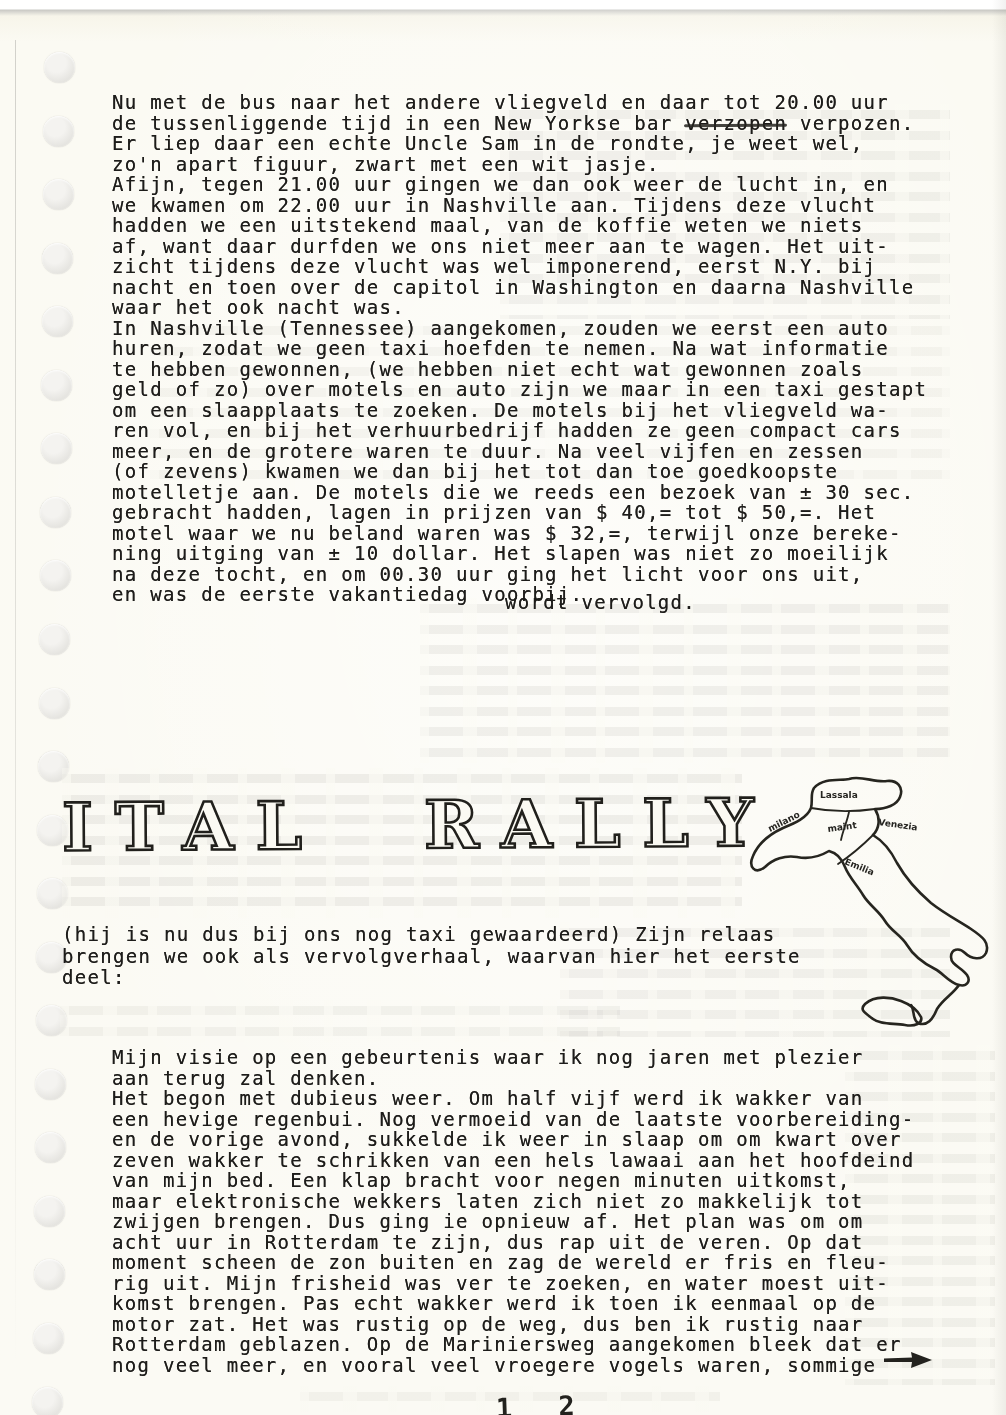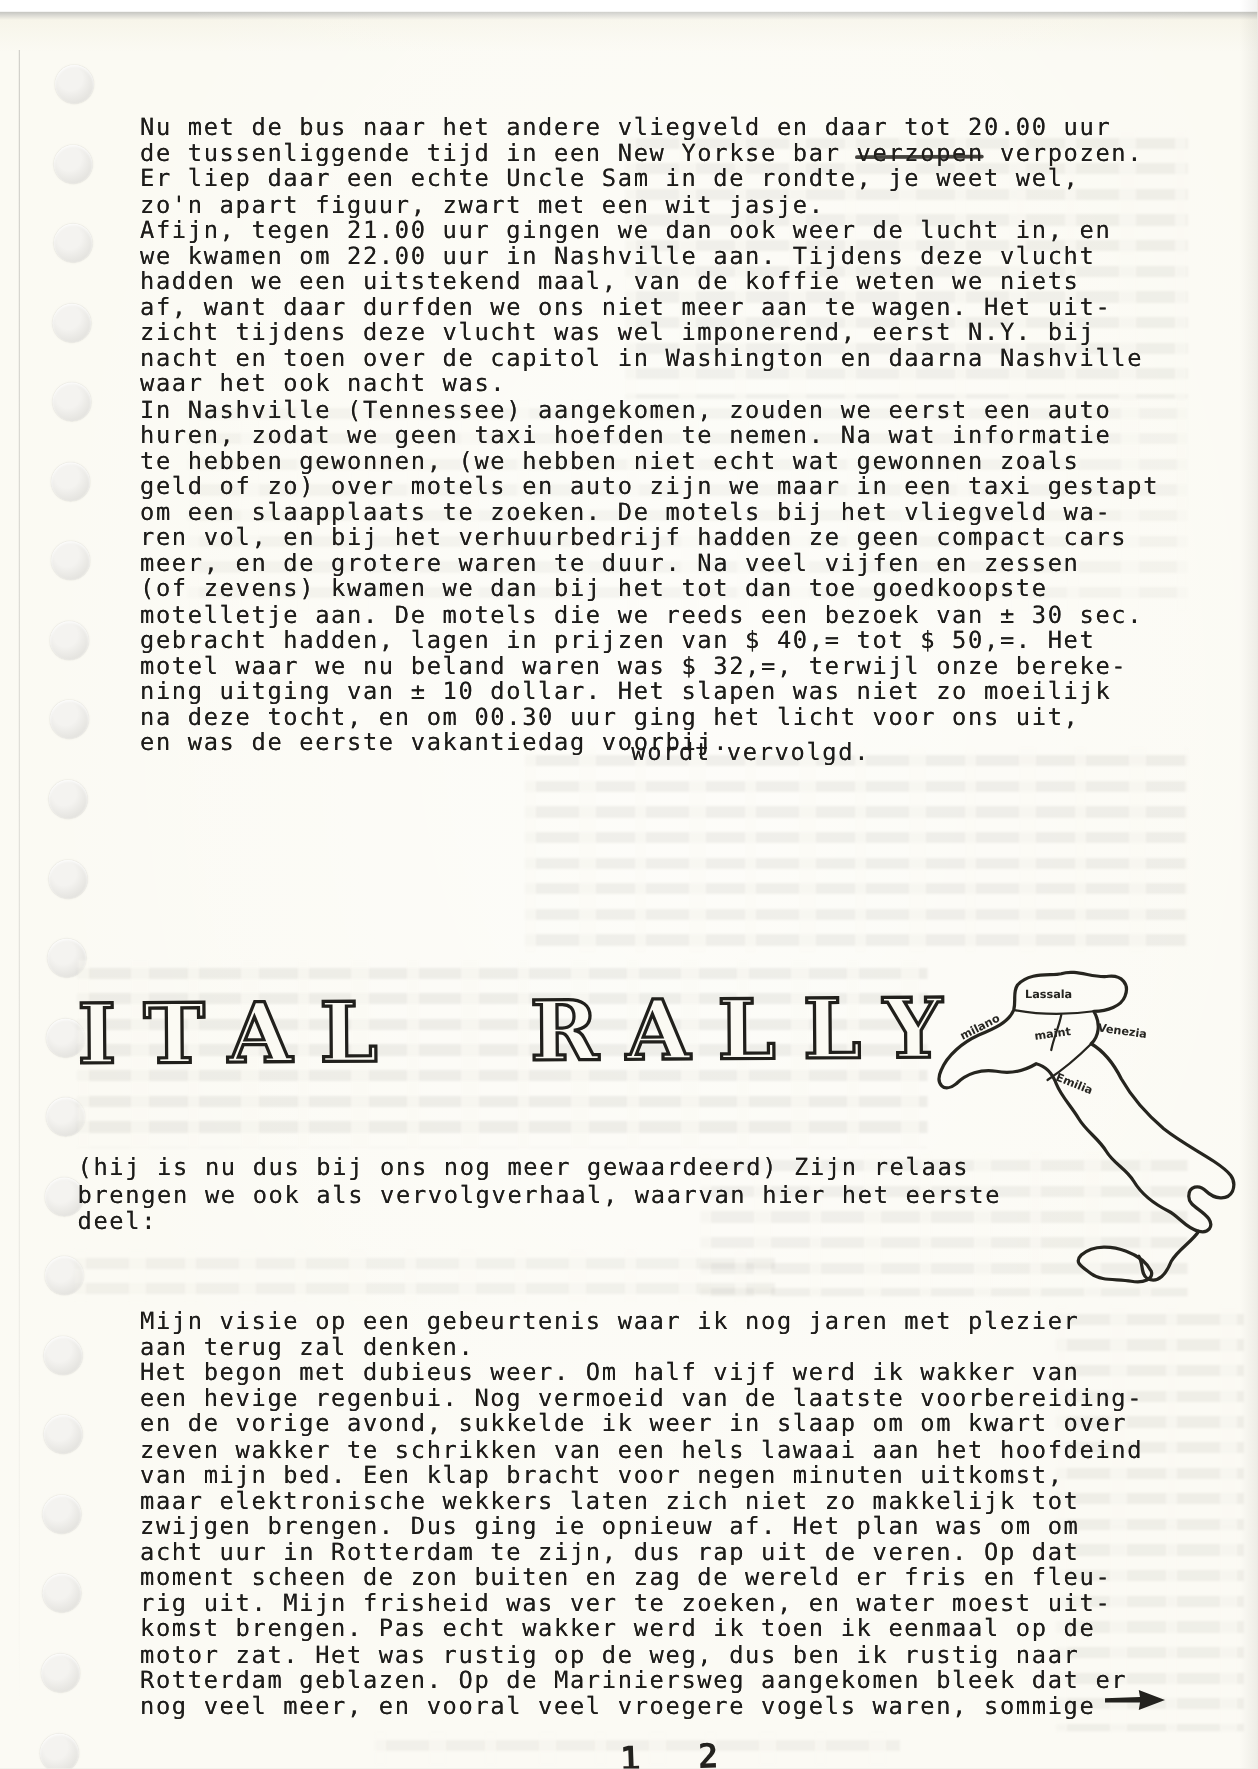--- a/index.html
+++ b/index.html
@@ -138,21 +138,21 @@
         <path d="M129,65 C118,76 106,86 94,94" stroke-width="1.8"></path>
       </g>
       <text x="26" y="62" transform="rotate(-27 26 62)">milano</text>
       <text x="76" y="28">Lassala</text>
       <text x="134" y="55" transform="rotate(8 134 55)">Venezia</text>
       <text x="84" y="62" transform="rotate(-8 84 62)">maint</text>
       <text x="100" y="94" transform="rotate(22 100 94)">Emilia</text>
     </svg>
   </div>
 
-  <div class="line-block lh-tall" style="left:62px;top:924px;">(hij is nu dus bij ons nog meer gewaardeerd) Zijn relaas
+  <div class="line-block lh-tall" style="left:62px;top:924px;">(hij is nu dus bij ons nog taxi gewaardeerd) Zijn relaas
 brengen we ook als vervolgverhaal, waarvan hier het eerste
 deel:</div>
 
   <div class="line-block" style="left:112px;top:1047px;">Mijn visie op een gebeurtenis waar ik nog jaren met plezier
 aan terug zal denken.
 Het begon met dubieus weer. Om half vijf werd ik wakker van
 een hevige regenbui. Nog vermoeid van de laatste voorbereiding-
 en de vorige avond, sukkelde ik weer in slaap om om kwart over
 zeven wakker te schrikken van een hels lawaai aan het hoofdeind
 van mijn bed. Een klap bracht voor negen minuten uitkomst,

